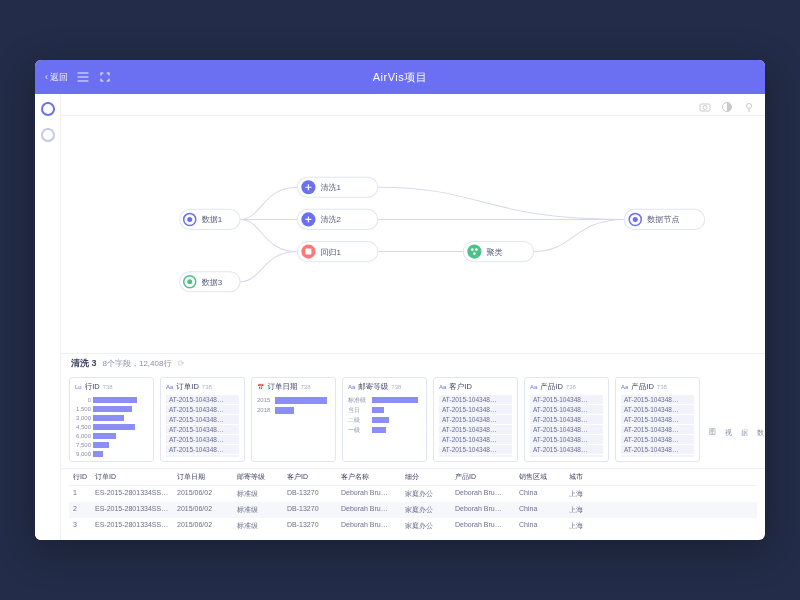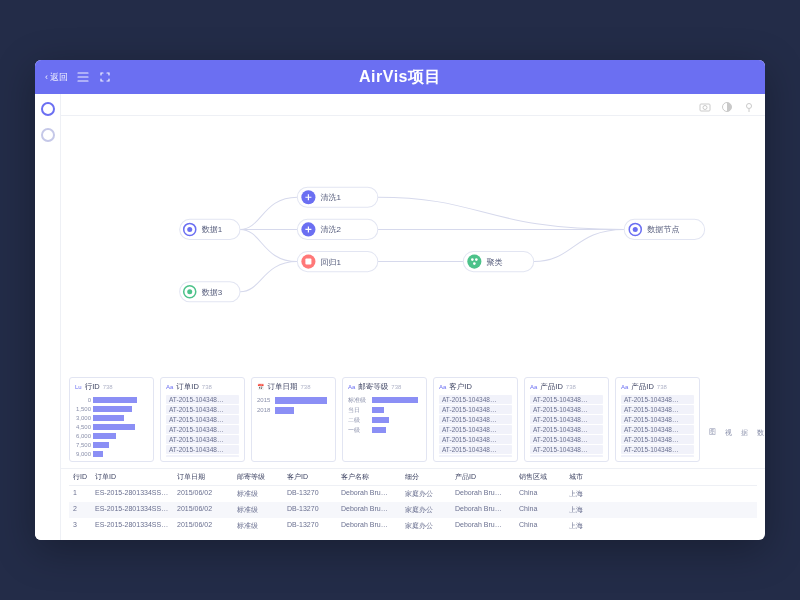--- a/index.html
+++ b/index.html
@@ -2,21 +2,21 @@
 <html><head>
 <meta charset="utf-8">
 <style>
 * { margin: 0; padding: 0; box-sizing: border-box; }
 body { background: #232c48; font-family: -apple-system, "Helvetica Neue", Arial, sans-serif; width: 800px; height: 600px; overflow: hidden; display: flex; align-items: center; justify-content: center; }
 .window { width: 730px; height: 480px; background: #fff; border-radius: 6px; overflow: hidden; box-shadow: 0 10px 40px rgba(0,0,0,.3); display: flex; flex-direction: column; }
 .titlebar { height: 34px; background: #6b6ff2; color: #fff; display: flex; align-items: center; font-size: 11px; position: relative; }
 .tb-left { display: flex; align-items: center; gap: 8px; padding-left: 10px; }
 .tb-back { font-size: 9px; opacity: .9; display: flex; align-items: center; gap: 2px; }
 .tb-icon { width: 14px; height: 14px; opacity: .9; display: flex; align-items: center; justify-content: center; }
-.tb-title { position: absolute; left: 50%; transform: translateX(-50%); font-size: 16px; font-weight: 700; letter-spacing: .5px; }
+.tb-title { position: absolute; left: 50%; transform: translateX(-50%); font-size: 11px; font-weight: 400; letter-spacing: .5px; }
 .body { flex: 1; display: flex; min-height: 0; }
 .sidebar { width: 26px; background: #fff; border-right: 1px solid #eef0f5; padding-top: 8px; display: flex; flex-direction: column; align-items: center; gap: 12px; }
 .sb-icon { width: 14px; height: 14px; border-radius: 50%; border: 2px solid #6b6ff2; position: relative; }
 .sb-icon.dim { border-color: #c5c8e8; }
 .main { flex: 1; display: flex; flex-direction: column; min-width: 0; }
 .canvas-bar { height: 22px; border-bottom: 1px solid #eef0f5; display: flex; align-items: center; justify-content: flex-end; gap: 10px; padding: 0 10px; }
 .cb-icon { width: 12px; height: 12px; opacity: .35; }
 .canvas { flex: 1.1; position: relative; background: #fff; }
 .canvas svg { width: 100%; height: 100%; display: block; }
 .node { cursor: pointer; }
@@ -152,20 +152,25 @@
           </g>
           <g class="node">
             <rect class="node-pill" x="560" y="60" width="80" height="20" rx="10"></rect>
             <circle cx="571" cy="70" r="6" fill="#fff" stroke="#6b6ff2" class="node-icon"></circle>
               <circle cx="571" cy="70" r="2.5" fill="#6b6ff2"></circle>
             <text class="node-text" x="583" y="73">数据节点</text>
           </g>
         </svg>
       </div>
 
+      <div class="mid-header">
+        <span class="strong">清洗 3</span>
+        <span>8个字段，12,408行</span>
+        <span style="opacity:.5">⟳</span>
+      </div>
 
       <div class="cards-wrap">
         <div class="cards-flex">
           <div class="cards" id="cards">
               <div class="card">
                 <div class="card-head">
                   <span class="card-type">Lu</span>
                   <span class="card-title">行ID</span>
                   <span class="card-count">738</span>
                 </div>

